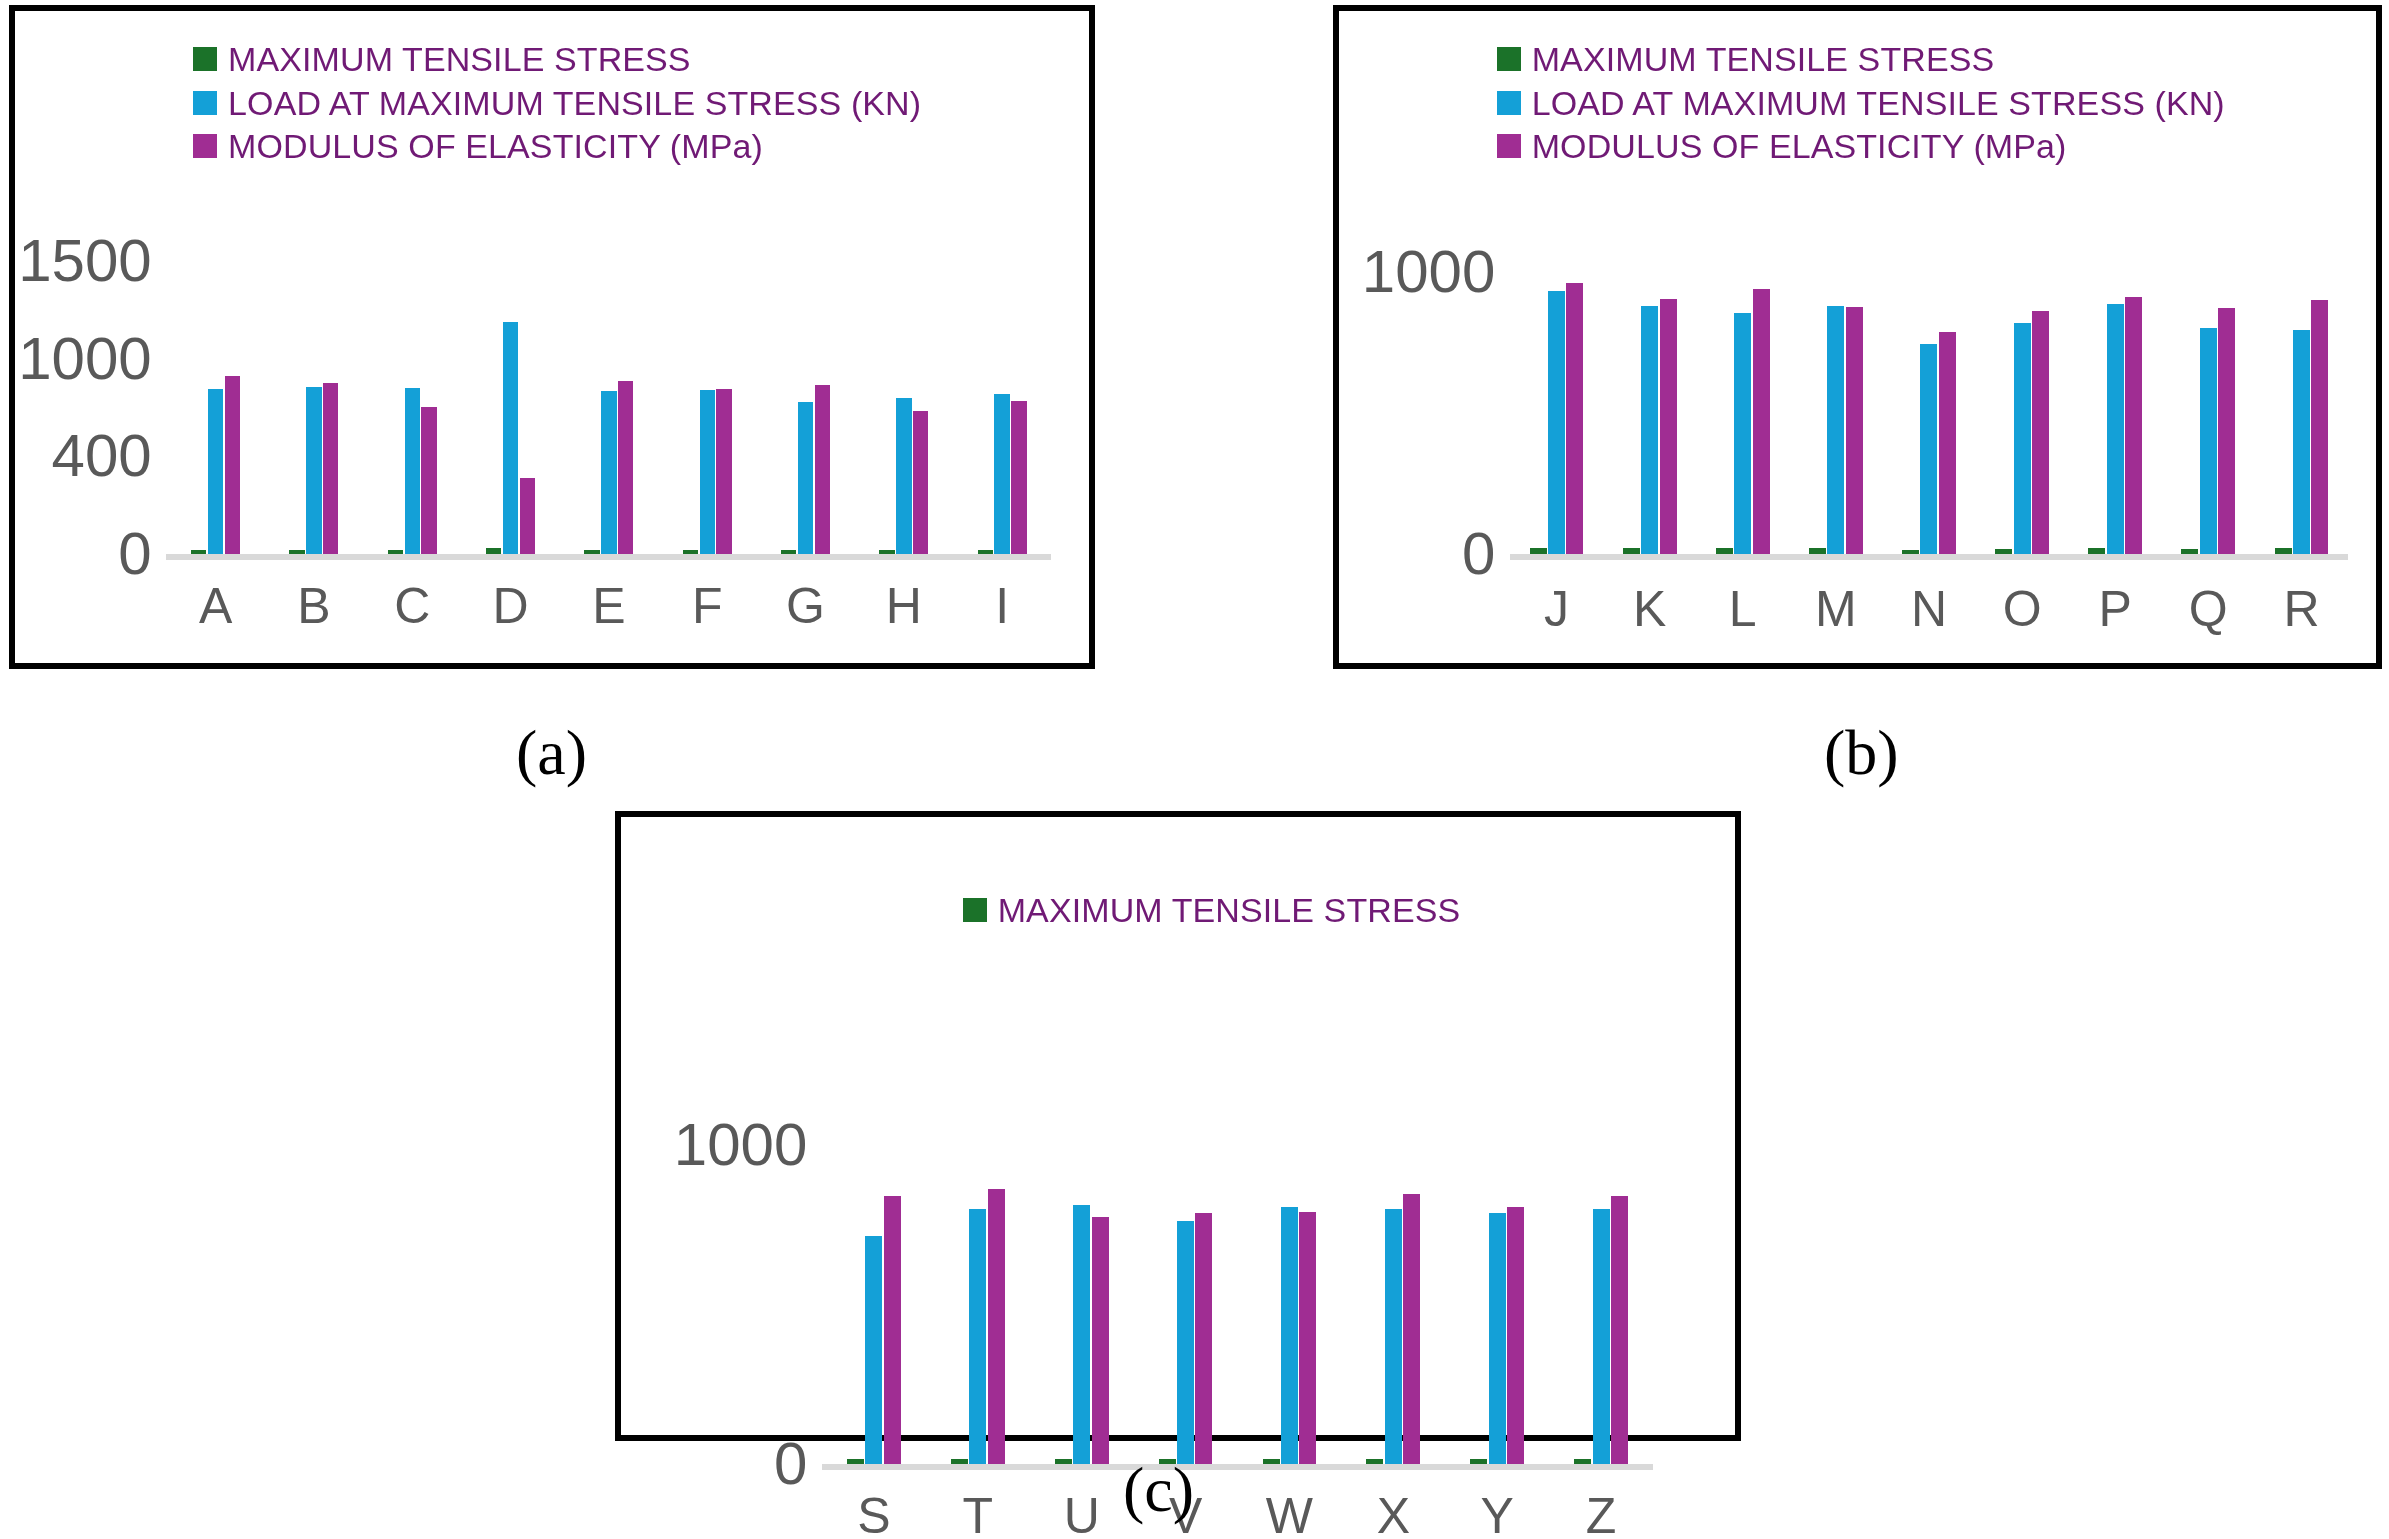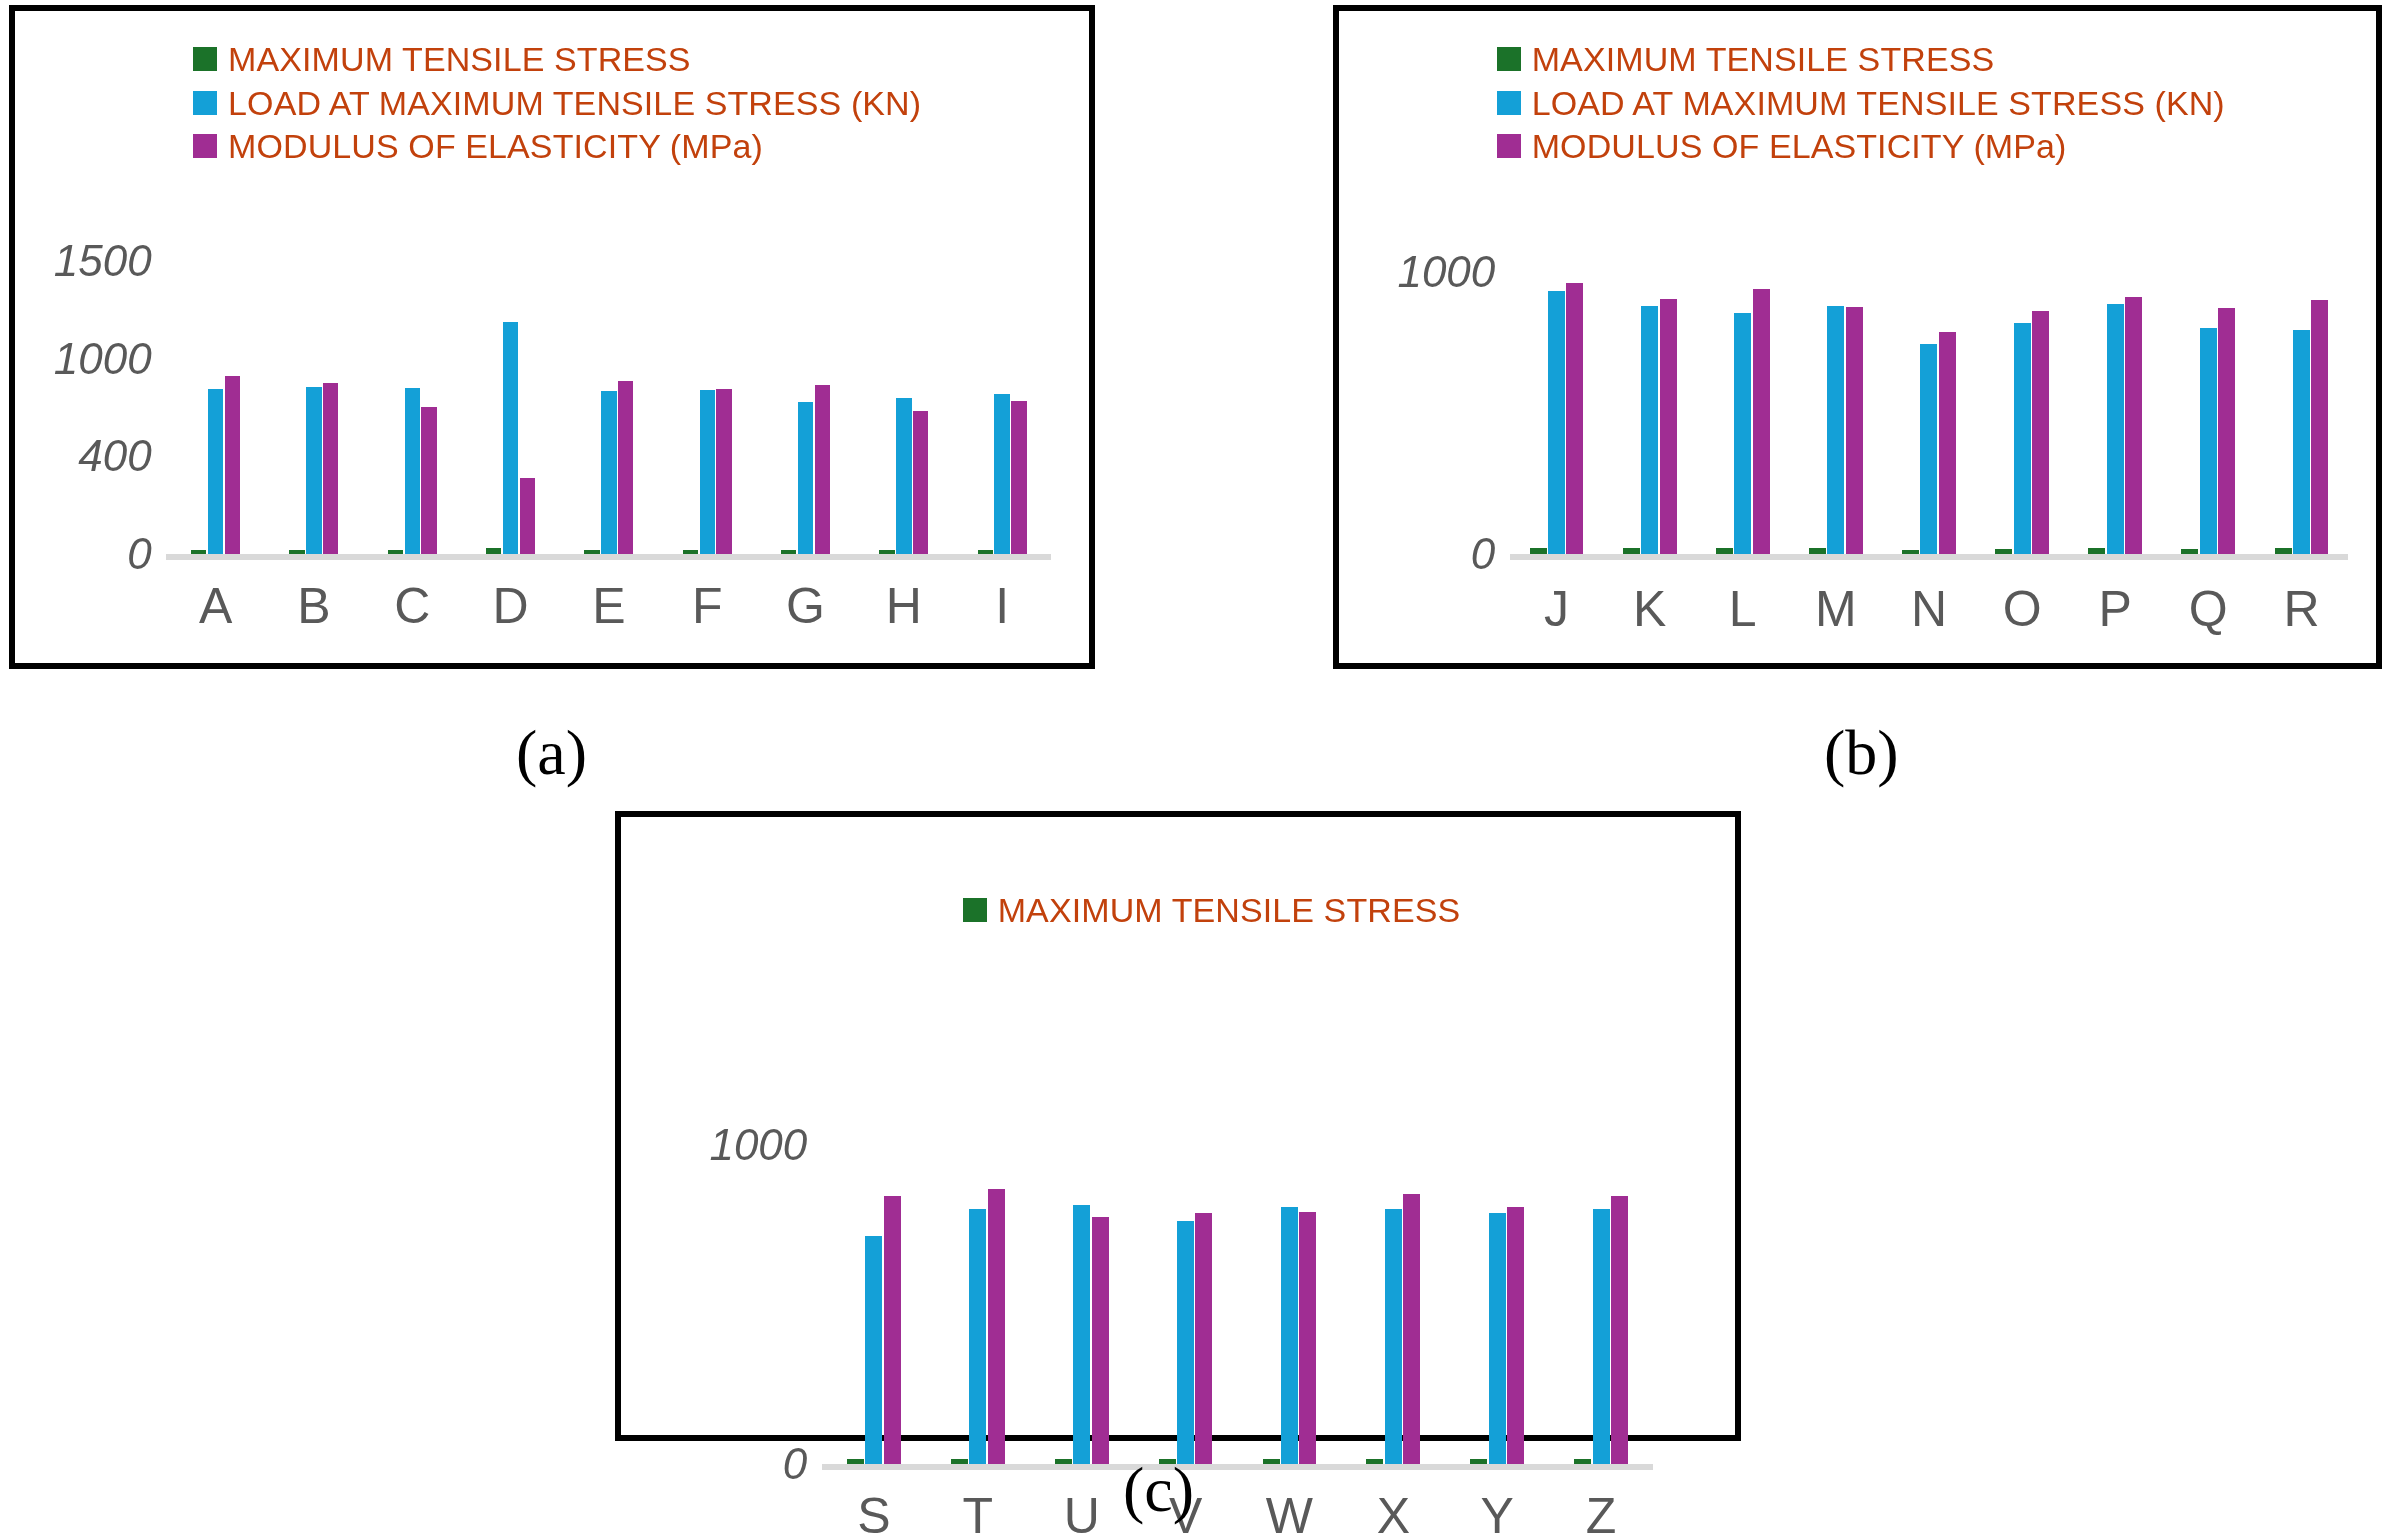--- a/index.html
+++ b/index.html
@@ -47,45 +47,44 @@
     gap: 10.7px;
     white-space: nowrap;
   }
   .legend-swatch {
     width: 24px;
     height: 24px;
     flex: 0 0 24px;
   }
   .legend-label {
     font-size: 34px;
-    color: #c2410c;
+    color: #701a75;
     letter-spacing: 0.1px;
     line-height: 1;
   }
 
   
   .plot {
     position: absolute;
   }
   .axis-labels {
     position: absolute;
     width: 100%;
     height: 100%;
     pointer-events: none;
   }
   .ytick {
     position: absolute;
     right: 100%;
     margin-right: 14.7px;
     transform: translateY(-50%);
-    font-size: 44px;
+    font-size: 60px;
     color: #595959;
     white-space: nowrap;
     line-height: 1;
-    font-style: italic;
   }
 
   .baseline {
     position: absolute;
     left: 0;
     right: 0;
     height: 6px;
     background: #d9d9d9;
   }
 

